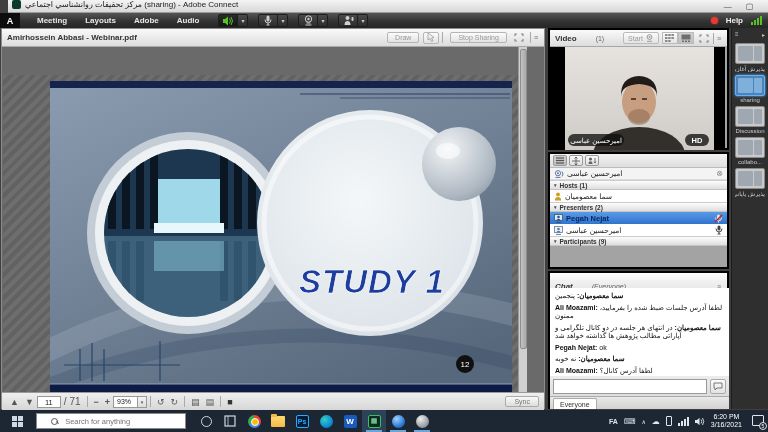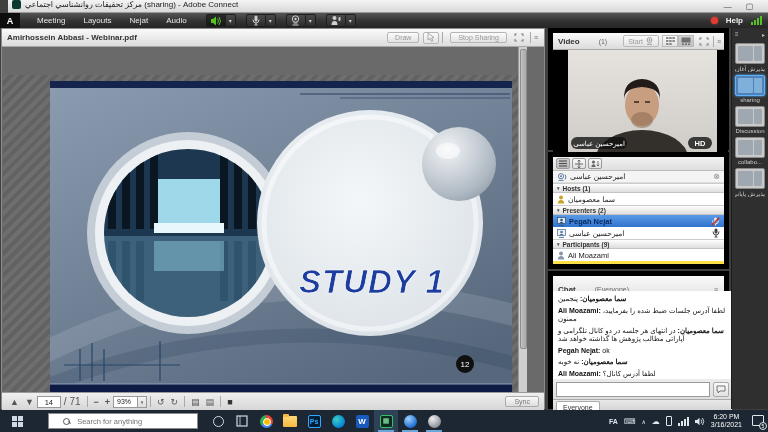--- a/index.html
+++ b/index.html
@@ -11,33 +11,33 @@
   
   .titlebar { left:8px; top:0; width:768px; height:13px; background:linear-gradient(#f4f4f4,#d8d8d8); border-bottom:1px solid #9a9a9a; display:flex; align-items:flex-start; padding:0 4px; }
   .titlebar .appicon { width:9px; height:9px; background:#0b3b2e; border-radius:2px; margin-right:4px; display:inline-block; }
   .titlebar .ttl { font-size:8px; color:#222; white-space:nowrap; }
   .wincontrols { position:absolute; right:4px; top:0; height:13px; display:flex; align-items:center; gap:14px; font-size:8px; color:#444; }
   .wincontrols span { cursor:default; }
 
   
   .menubar { left:0; top:13px; width:768px; height:15px; background:linear-gradient(#555,#323232 55%,#262626); display:flex; align-items:center; color:#e8e8e8; }
   .adobelogo { width:20px; height:15px; background:#0d0d0d; color:#fff; font-size:9px; font-weight:bold; display:flex; align-items:center; justify-content:center; margin-right:8px; }
-  .menuitem { font-size:8px; font-weight:normal; padding:0 9px; height:15px; display:flex; align-items:center; cursor:default; }
+  .menuitem { font-size:8px; font-weight:bold; padding:0 9px; height:15px; display:flex; align-items:center; cursor:default; }
   .avgroup { display:flex; align-items:center; margin-left:10px; }
   .avbtn { width:20px; height:13px; border:1px solid #1d1d1d; border-radius:2px 0 0 2px; background:linear-gradient(#4a4a4a,#2d2d2d); display:flex; align-items:center; justify-content:center; }
   .avbtn.active { background:linear-gradient(#2a2a2a,#161616); }
   .avdrop { width:10px; height:13px; border:1px solid #1d1d1d; border-left:none; border-radius:0 2px 2px 0; background:linear-gradient(#4a4a4a,#2d2d2d); color:#ccc; font-size:6px; display:flex; align-items:center; justify-content:center; }
   .menuright { position:absolute; right:6px; top:13px; height:15px; display:flex; align-items:center; gap:8px; }
   .recdot { width:7px; height:7px; border-radius:50%; background:#e03c31; box-shadow:0 0 2px #e03c31; }
   .helplbl { font-size:8px; color:#eee; font-weight:bold; }
   .sigbars { display:flex; align-items:flex-end; gap:1px; height:9px; }
   .sigbars i { width:2px; background:#56c323; display:block; }
 
   
-  .pod { background:#fde047; border:5px solid #000000; }
+  .pod { background:#a3a3a3; border:2px solid #000000; }
   .podhdr { background:linear-gradient(#fafafa,#dcdcdc); border-bottom:1px solid #a8a8a8; display:flex; align-items:center; padding:0 5px; color:#333;gap:16px; }
   .podttl { font-size:8px; font-weight:bold; color:#333; }
   .podcount { font-size:7px; color:#666; margin-left:3px; }
   .podmenu { margin-left:auto; font-size:7px; color:#777; letter-spacing:1px; }
 
   
   .sharepod { left:1px; top:28px; width:544px; height:381px; background:#6a6a6a; border:1px solid #8c8c8c; }
   .sharehdr { height:18px; }
   .sharebtn { font-size:7px; color:#999; border:1px solid #b5b5b5; border-radius:2px; background:linear-gradient(#fcfcfc,#e2e2e2); padding:1px 7px; margin-left:4px; }
   .shareiconbtn { width:16px; height:12px; border:1px solid #b5b5b5; border-radius:2px; background:linear-gradient(#fcfcfc,#e2e2e2); color:#888; font-size:7px; display:flex; align-items:center; justify-content:center; margin-left:4px; }
@@ -66,21 +66,21 @@
   .attbtn { width:14px; height:11px; border:1px solid #9a9a9a; border-radius:2px; background:linear-gradient(#fafafa,#e0e0e0); display:flex; align-items:center; justify-content:center; }
   .attbtn.pressed { background:linear-gradient(#cfcfcf,#bdbdbd); }
   .attrow { height:12px; display:flex; align-items:center; padding:0 4px; gap:3px; font-size:7.5px; color:#222; background:#fff; }
   .attrow .rt { margin-left:auto; }
   .secthdr { height:10px; background:linear-gradient(#fdfdfd,#dedede); border-top:1px solid #ccc; border-bottom:1px solid #c4c4c4; display:flex; align-items:center; padding:0 4px; gap:3px; font-size:6.5px; font-weight:bold; color:#333; }
   .secthdr .tri { font-size:5px; color:#555; }
   .attrow.sel { background:linear-gradient(#5a9ae6,#2f74cd); color:#06275c; font-weight:bold; }
   .speakerrow { background:#f4f4f4; border-bottom:1px solid #ddd; }
 
   .chatpod { left:548px; top:271px; width:181px; height:138px; }
-  .chatpod .podhdr { height:28px; }
+  .chatpod .podhdr { height:28px;font-style:italic; }
   .chatbody { position:absolute; left:0; top:15px; width:179px; height:88px; background:#fff; overflow:hidden; padding-top:4px; }
   .msg { margin:0 5px 3px 5px; font-size:7px; line-height:8.5px; color:#111; text-align:left; }
   .msg b { font-weight:bold; }
   .chatinputrow { position:absolute; left:0; top:103px; width:179px; height:20px; background:linear-gradient(#ececec,#dedede); display:flex; align-items:center; padding:0 3px; gap:3px; }
   .chatinput { flex:1; height:15px; border:1px solid #9a9a9a; background:#fff; font-size:7px; padding:0 3px; font-family:"Liberation Sans",sans-serif; }
   .sendbtn { width:16px; height:15px; border:1px solid #aaa; border-radius:2px; background:linear-gradient(#fbfbfb,#e2e2e2); display:flex; align-items:center; justify-content:center; }
   .chattabs { position:absolute; left:0; top:123px; width:179px; height:13px; background:linear-gradient(#e9e9e9,#d2d2d2); border-top:1px solid #aaa; display:flex; align-items:flex-end; }
   .chattab { font-size:7px; color:#333; background:#fff; border:1px solid #aaa; border-bottom:none; padding:0 6px; height:11px; display:flex; align-items:center; margin-left:3px; border-radius:2px 2px 0 0; }
 
   
@@ -91,21 +91,21 @@
   .laythumb i { background:#9fa8b0; display:block; border-radius:1px; }
   .laythumb.active { background:#4f83b8; border:1px solid #5fb2ff; box-shadow:0 0 3px #5fb2ff; }
   .laythumb.active i { background:#7fb0dc; }
   .laylbl { font-size:6px; color:#ccc; margin-top:1px; white-space:nowrap; overflow:hidden; }
 
   
   .taskbar { left:0; top:410px; width:768px; height:22px; background:#1c2733; display:flex; align-items:center; }
   .startbtn { width:34px; height:22px; display:flex; align-items:center; justify-content:center; }
   .winflag { width:11px; height:11px; display:grid; grid-template-columns:1fr 1fr; gap:1px; }
   .winflag i { background:#cfd8e3; display:block; }
-  .searchbox { width:150px; height:16px; background:#fff; border:1px solid #8a8a8a; display:flex; align-items:center; padding:0 14px; gap:8px; margin-left:14px; }
+  .searchbox { width:150px; height:16px; background:#fff; border:1px solid #8a8a8a; display:flex; align-items:center; padding:0 14px; gap:8px; margin-left:2px; }
   .searchbox input { border:none; outline:none; font-size:7.5px; width:120px; color:#333; font-family:"Liberation Sans",sans-serif; background:transparent; }
   .mag { width:7px; height:7px; position:relative; }
   .mag::before { content:""; position:absolute; left:0; top:0; width:5px; height:5px; border:1px solid #555; border-radius:50%; }
   .mag::after { content:""; position:absolute; left:4.5px; top:4.5px; width:3px; height:1px; background:#555; transform:rotate(45deg); }
   .tbicon { width:24px; height:22px; display:flex; align-items:center; justify-content:center; position:relative; }
   .tbicon.open::after { content:""; position:absolute; bottom:0; left:4px; right:4px; height:2px; background:#6aa7d8; }
   .tbicon.openwide { background:#2e4257; }
   .tray { margin-left:auto; display:flex; align-items:center; gap:6px; padding-right:4px; color:#e8e8e8; }
   .trayicon { font-size:8px; color:#dfe6ec; }
   .clock { text-align:center; font-size:7px; line-height:8px; color:#fff; }
@@ -136,21 +136,21 @@
     <span>—</span>
     <span>▢</span>
     <span>×</span>
   </div>
 </div>
 
 <div class="abs menubar">
   <div class="adobelogo">A</div>
   <div class="menuitem">Meeting</div>
   <div class="menuitem">Layouts</div>
-  <div class="menuitem">Nejat</div>
+  <div class="menuitem">Adobe</div>
   <div class="menuitem">Audio</div>
 
   <div class="avgroup">
     <div class="avbtn active">
       <svg width="12" height="10" viewBox="0 0 12 10">
         <polygon points="1,3 3,3 6,0.5 6,9.5 3,7 1,7" fill="#56c323"></polygon>
         <path d="M7.5 2.5 Q9.5 5 7.5 7.5 M9 1 Q12 5 9 9" stroke="#56c323" stroke-width="1" fill="none"></path>
       </svg>
     </div>
     <div class="avdrop">▾</div>
@@ -299,21 +299,21 @@
       <text x="231" y="325" text-anchor="middle" font-family="Liberation Sans, sans-serif" font-size="15" fill="#f2ee3e">Study 1 (hypothesis)</text>
     </svg>
   </div>
   <div class="abs vscroll" style="left:516px; top:18px; height:373px;">
       <div class="thumb"></div>
     </div>
 
   <div class="abs sharetools" style="left:0; top:363px; width:542px;">
     <span class="tool">▲</span>
     <span class="tool">▼</span>
-    <span class="pageinput">14</span>
+    <span class="pageinput">11</span>
     <span class="tool" style="font-size:10px">/ 71</span>
     <span class="sep"></span>
     <span class="tool" style="font-weight:bold">−</span>
     <span class="tool" style="font-weight:bold">+</span>
     <span class="zoomsel">
       <span>93%</span>
       <span class="zarr">▾</span>
     </span>
     <span class="sep"></span>
     <span class="tool">↺</span>
@@ -467,27 +467,20 @@
     <span class="rtl">امیرحسین عباسی</span>
     <svg class="rt" width="8" height="10" viewBox="0 0 8 10">
         <rect x="2.5" y="0.5" width="3" height="5" rx="1.5" fill="#444"></rect>
         <path d="M1 3.5 Q1 7 4 7 Q7 7 7 3.5 M4 7 L4 9 M2.5 9 L5.5 9" stroke="#444" fill="none"></path>
       </svg>
   </div>
   <div class="secthdr">
     <span class="tri">▾</span>
     <span>Participants (9)</span>
   </div>
-  <div class="attrow">
-    <svg width="8" height="9" viewBox="0 0 8 9">
-        <circle cx="4" cy="2.4" r="2" fill="#8a97a5"></circle>
-        <path d="M0.8 8.6 Q0.8 5 4 5 Q7.2 5 7.2 8.6 Z" fill="#8a97a5"></path>
-      </svg>
-    <span>Ali Moazami</span>
-  </div>
 </div>
 
 <div class="abs pod chatpod">
   <div class="podhdr">
     <span class="podttl">Chat</span>
     <span class="podcount">(Everyone)</span>
     <span class="podmenu">≡</span>
   </div>
   <div class="chatbody">
     <div class="msg" dir="rtl"><b>سما معصومیان:</b> <span>پنجمین</span></div>

